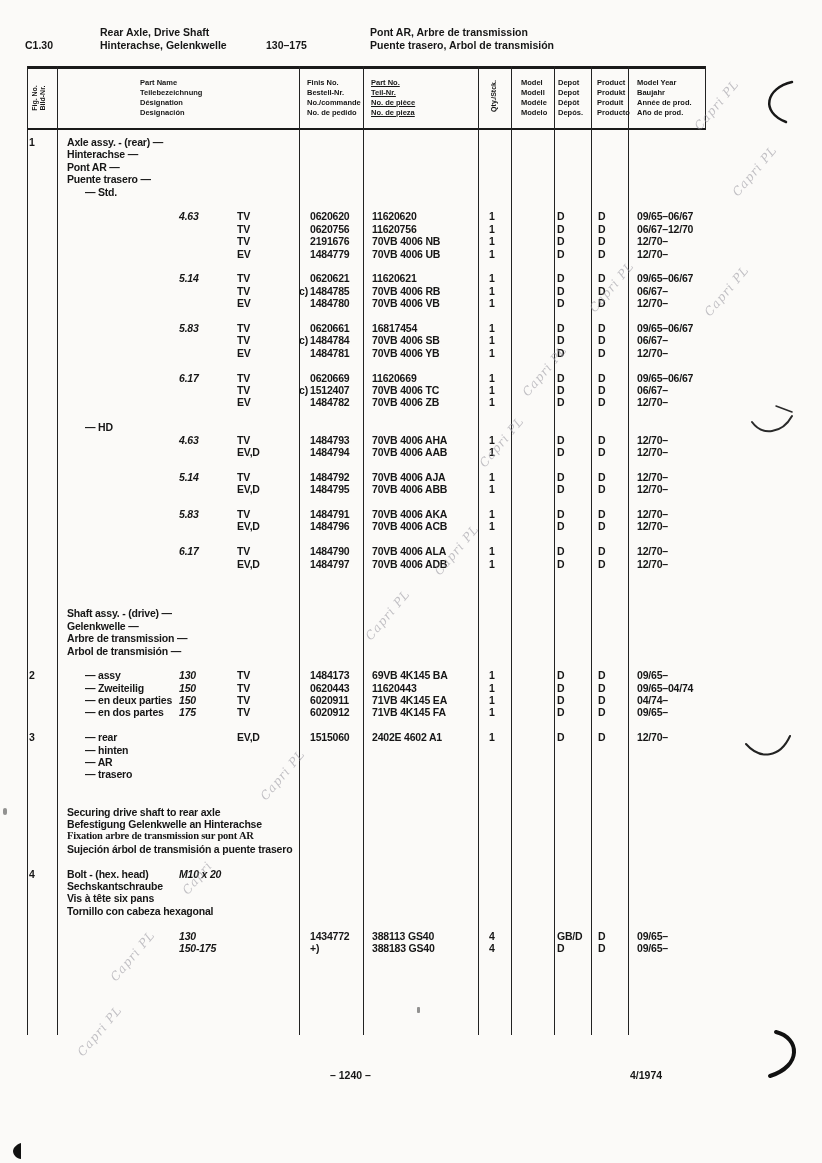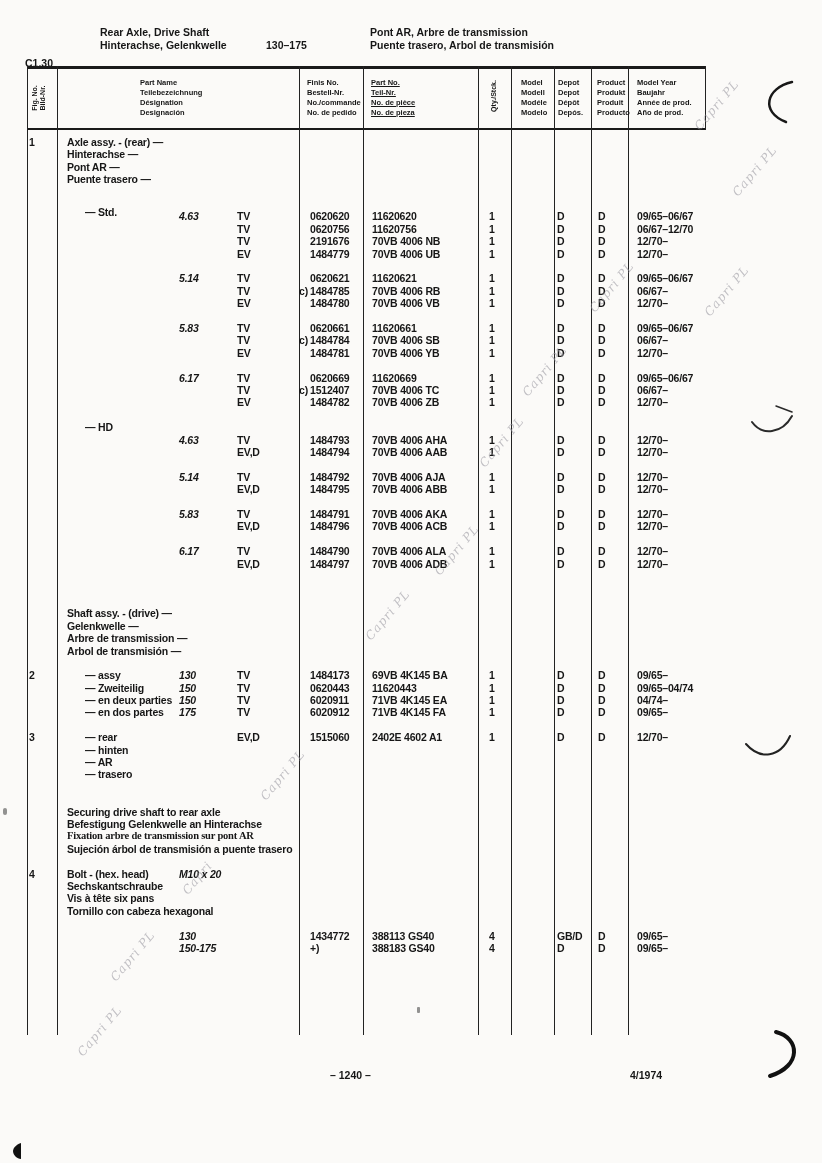--- a/index.html
+++ b/index.html
@@ -1,19 +1,19 @@
 <!DOCTYPE html>
 <html><head>
 <meta charset="utf-8">
 <style>
   html,body{margin:0;padding:0;background:#888;}
   .page{position:relative;width:822px;height:1163px;background:#fbfaf8;overflow:hidden;
         font-family:"Liberation Sans",sans-serif;font-weight:bold;color:#161616;}
   
-  .hdr-code{position:absolute;left:25px;top:39px;font-size:10.5px;margin-top:18px;}
+  .hdr-code{position:absolute;left:25px;top:39px;font-size:10.5px;}
   .hdr-t1{position:absolute;left:100px;top:26px;font-size:10.5px;}
   .hdr-t2{position:absolute;left:100px;top:39px;font-size:10.5px;}
   .hdr-range{position:absolute;left:266px;top:39px;font-size:10.5px;}
   .hdr-t3{position:absolute;left:370px;top:26px;font-size:10.5px;}
   .hdr-t4{position:absolute;left:370px;top:39px;font-size:10.5px;}
   
   #tbl{position:absolute;left:27px;top:66px;width:679px;height:969px;}
   .tline{position:absolute;background:#1a1a1a;}
   .t-top{left:0;top:0;width:679px;height:3px;}
   .t-hbot{left:0;top:62px;width:679px;height:2px;}
@@ -138,21 +138,21 @@
         </div>
         <div class="line" style="top: 82.4px;">
           <span class="c-name">Hinterachse —</span>
         </div>
         <div class="line" style="top: 94.8px;">
           <span class="c-name">Pont AR —</span>
         </div>
         <div class="line" style="top: 107.2px;">
           <span class="c-name">Puente trasero —</span>
         </div>
-        <div class="line" style="top: 140px; text-align: center;">
+        <div class="line" style="top: 120px; text-align: center;">
           <span class="c-sub">— Std.</span>
         </div>
         <div class="line" style="top: 144.4px;">
           <span class="c-ratio">4.63</span>
           <span class="c-code">TV</span>
           <span class="c-finis">0620620</span>
           <span class="c-part">11620620</span>
           <span class="c-qty">1</span>
           <span class="c-dep">D</span>
           <span class="c-prod">D</span>
@@ -211,21 +211,21 @@
           <span class="c-part">70VB 4006 VB</span>
           <span class="c-qty">1</span>
           <span class="c-dep">D</span>
           <span class="c-prod">D</span>
           <span class="c-year">12/70–</span>
         </div>
         <div class="line" style="top: 256px;">
           <span class="c-ratio">5.83</span>
           <span class="c-code">TV</span>
           <span class="c-finis">0620661</span>
-          <span class="c-part">11620661</span>
+          <span class="c-part">16817454</span>
           <span class="c-qty">1</span>
           <span class="c-dep">D</span>
           <span class="c-prod">D</span>
           <span class="c-year">09/65–06/67</span>
         </div>
         <div class="line" style="top: 268.4px;">
           <span class="c-code">TV</span>
           <span class="c-pre">c)</span>
           <span class="c-finis">1484784</span>
           <span class="c-part">70VB 4006 SB</span>

